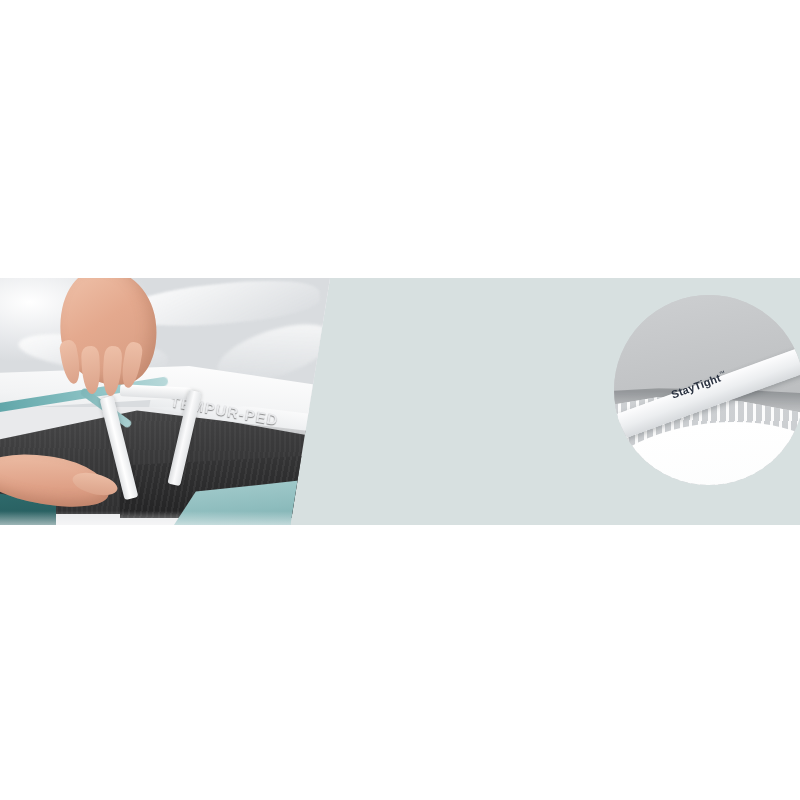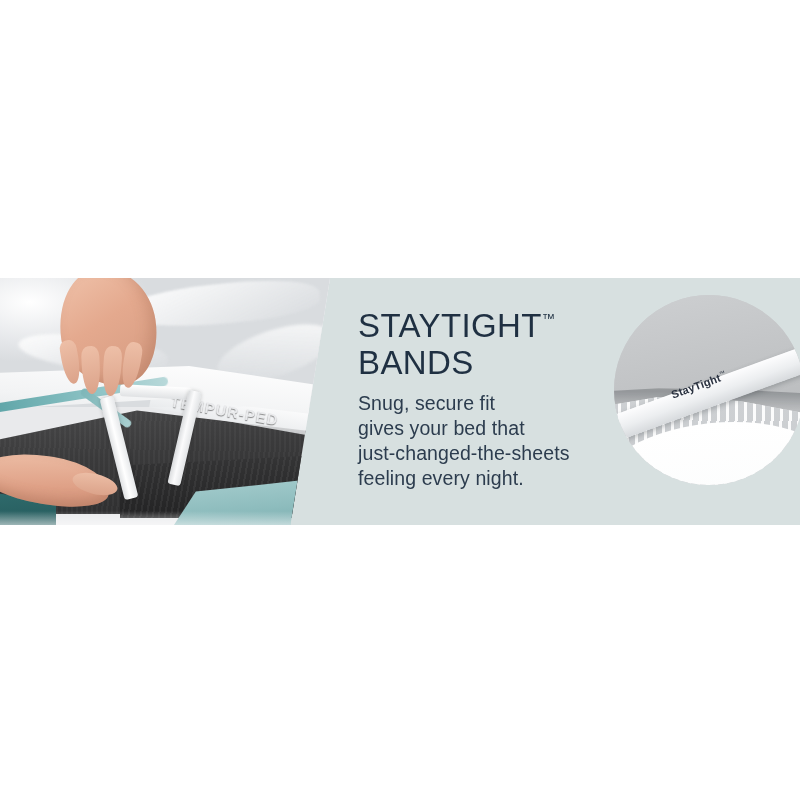--- a/index.html
+++ b/index.html
@@ -386,30 +386,20 @@
       <div class="ph-finger ph-f1"></div>
       <div class="ph-finger ph-f2"></div>
       <div class="ph-finger ph-f3"></div>
       <div class="ph-finger ph-f4"></div>
       <div class="ph-hand-bottom"></div>
       <div class="ph-thumb-bottom"></div>
 
       <div class="ph-bottomfade"></div>
     </div>
 
-    <div id="copy">
-      <h2 id="headline"><span>STAYTIGHT</span><span class="tm">™</span><br><span>BANDS</span></h2>
-
-      <p id="subcopy">
-        <span class="ln">Snug, secure fit</span>
-        <span class="ln">gives your bed that</span>
-        <span class="ln">just-changed-the-sheets</span>
-        <span class="ln">feeling every night.</span>
-      </p>
-    </div>
 
     <div id="inset">
       <div class="in-top"></div>
       <div class="in-skirt-shadow"></div>
       <div class="in-skirt"></div>
       <div class="in-band"></div>
       <div class="in-band-label"><span>StayTight</span><span class="tm2">™</span></div>
       <div class="in-white-sweep"></div>
     </div>
 

